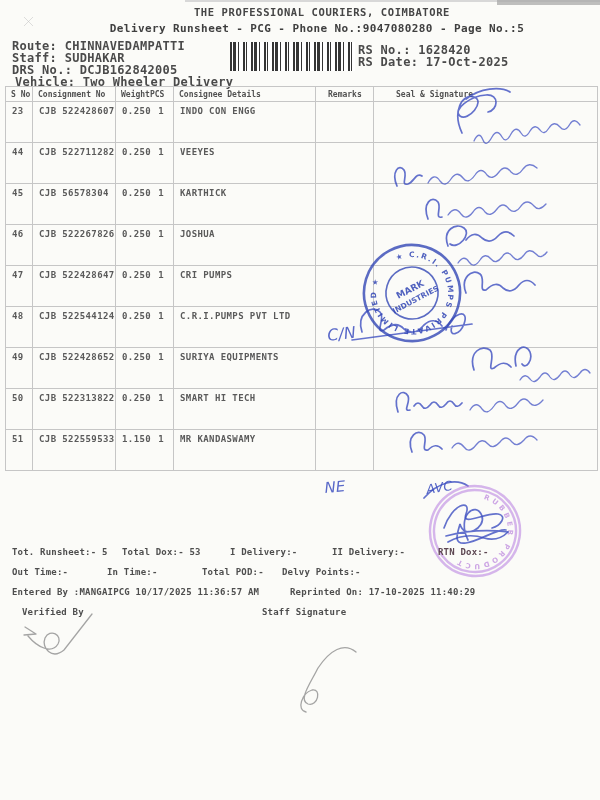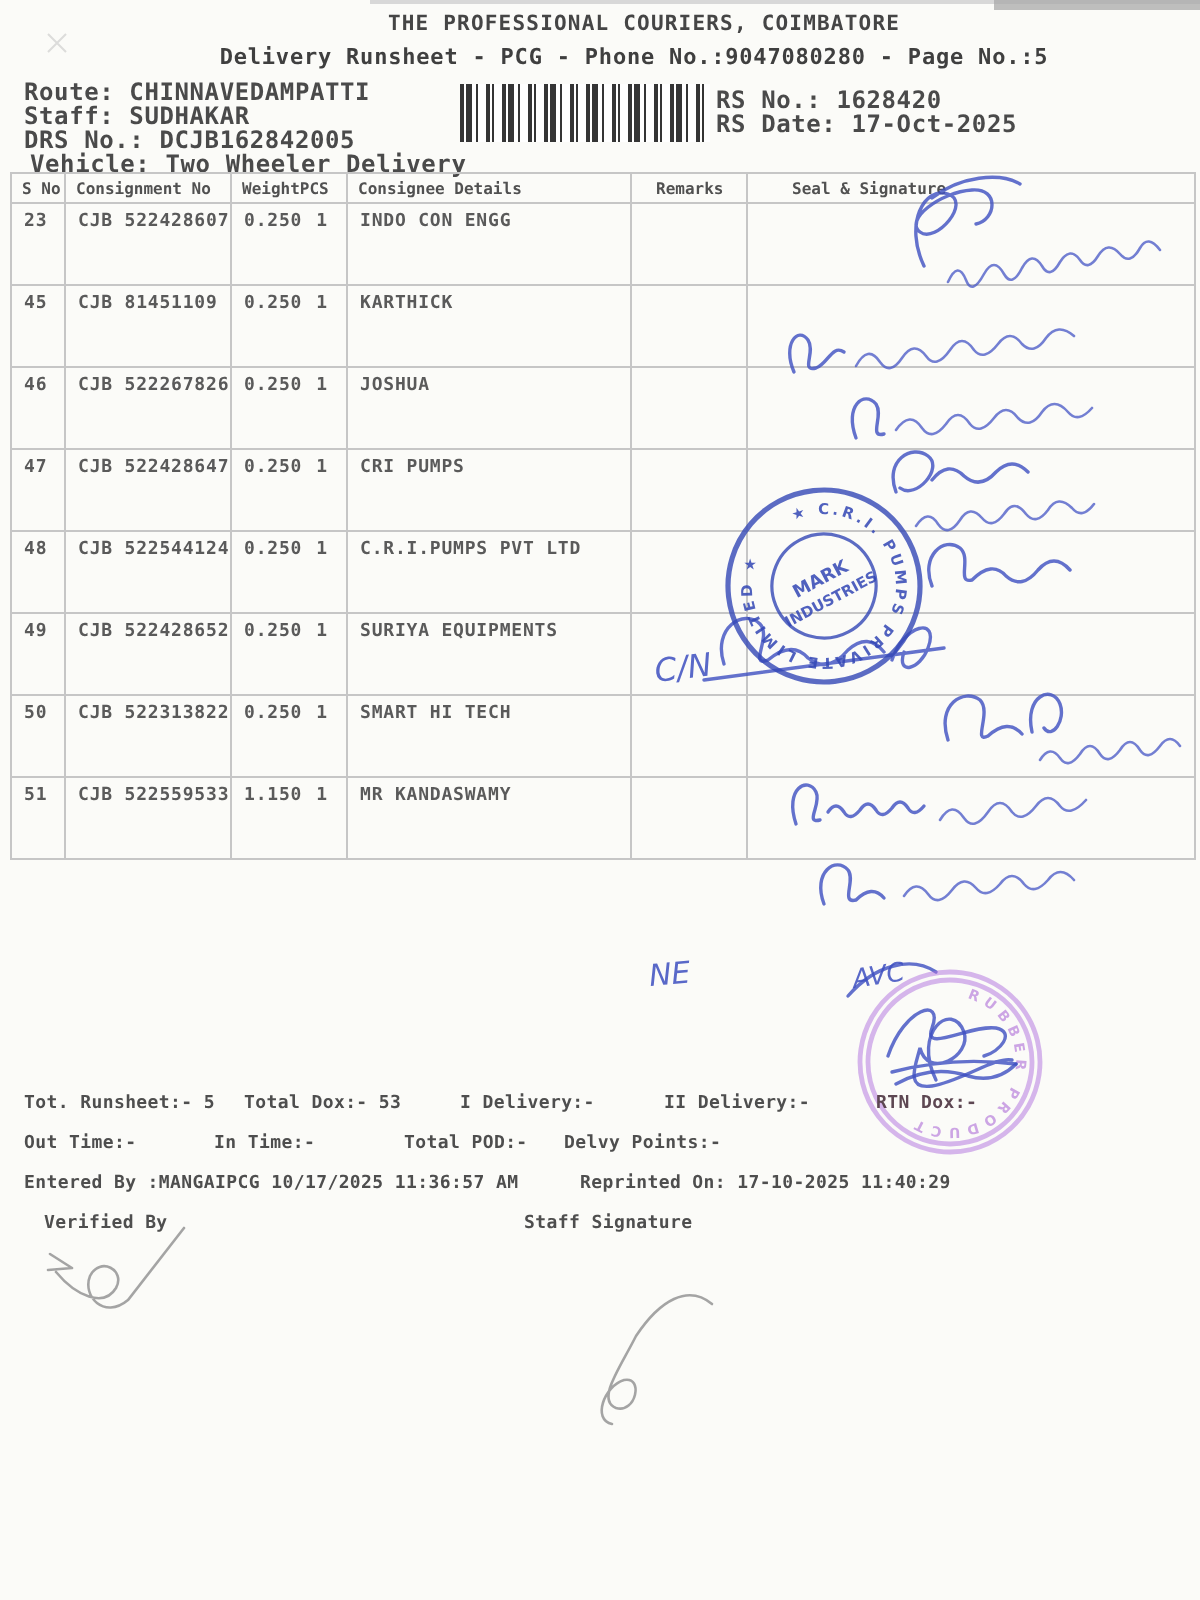--- a/index.html
+++ b/index.html
@@ -83,22 +83,35 @@
           <div class="wp-inner">
             <span>0.250</span>
             <span>1</span>
           </div>
         </td>
         <td>INDO CON ENGG</td>
         <td></td>
         <td></td>
       </tr>
   <tr class="datarow">
+        <td>44</td>
+        <td>CJB 522711282</td>
+        <td>
+          <div class="wp-inner">
+            <span>0.250</span>
+            <span>1</span>
+          </div>
+        </td>
+        <td>VEEYES</td>
+        <td></td>
+        <td></td>
+      </tr>
+  <tr class="datarow">
         <td>45</td>
-        <td>CJB 81451109</td>
+        <td>CJB 56578304</td>
         <td>
           <div class="wp-inner">
             <span>0.250</span>
             <span>1</span>
           </div>
         </td>
         <td>KARTHICK</td>
         <td></td>
         <td></td>
       </tr>

